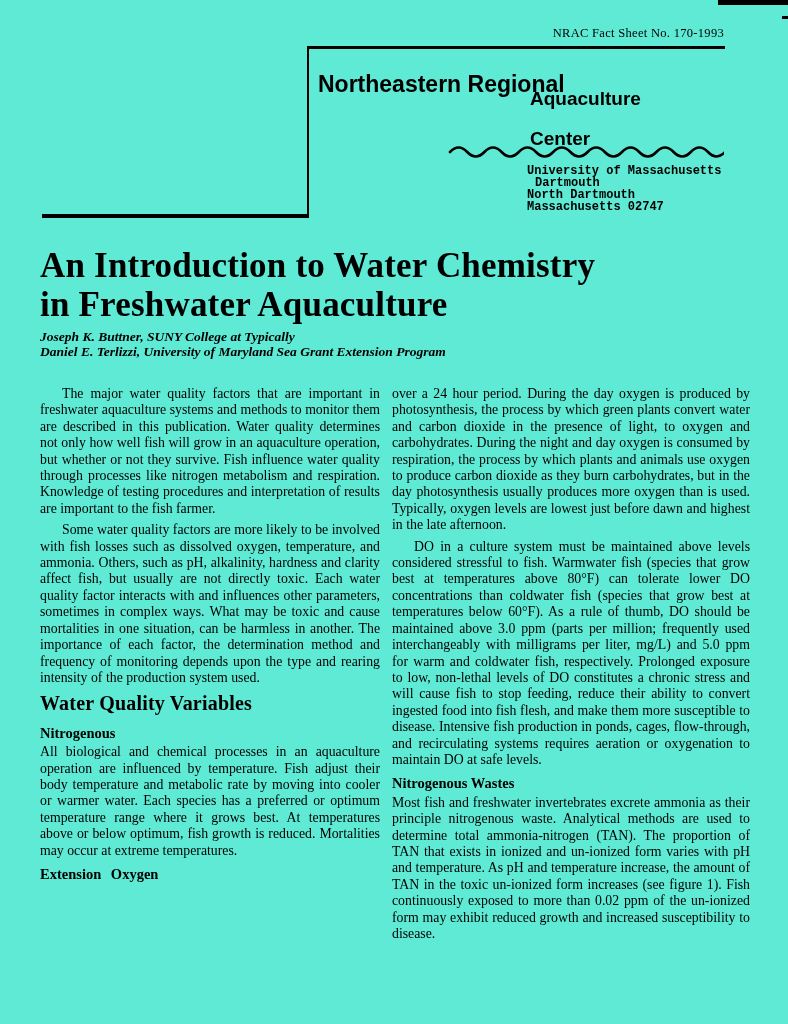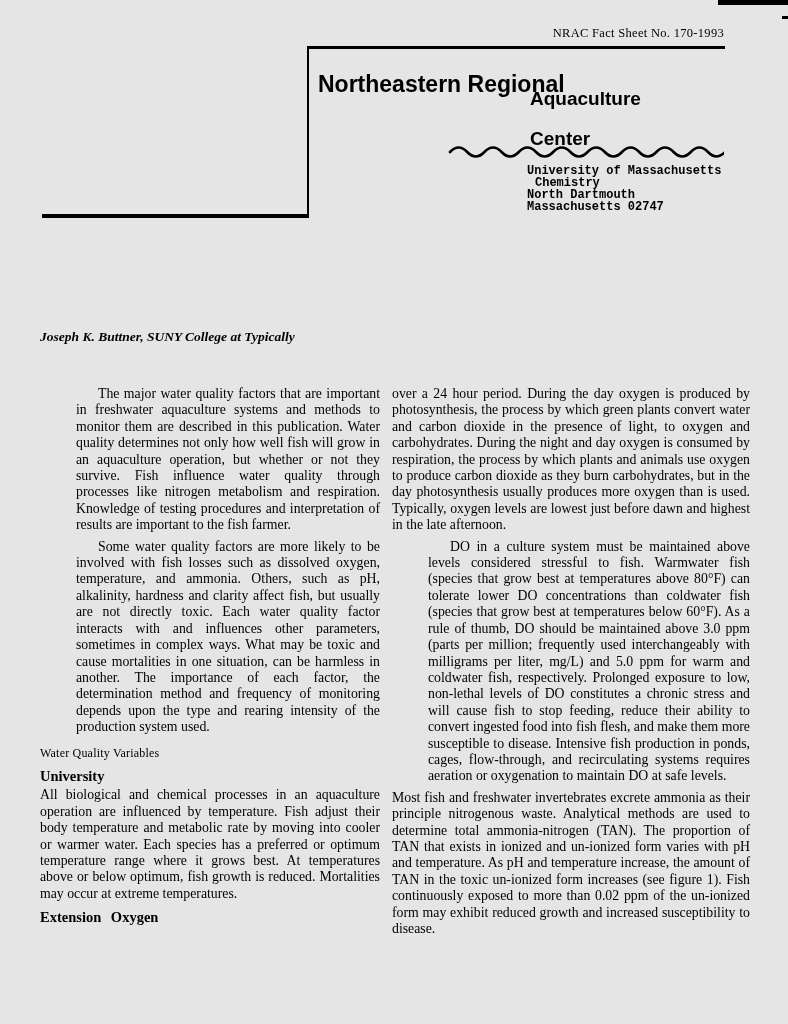--- a/index.html
+++ b/index.html
@@ -2,21 +2,21 @@
 <html><head>
 <meta charset="utf-8">
 <style>
   * { margin: 0; padding: 0; box-sizing: border-box; }
   html, body { background: #888; }
   .page {
     position: relative;
     width: 788px;
     height: 1024px;
     margin: 0 auto;
-    background: #e5e5e5;
+    background: #5eead4;
     color: #111;
     overflow: hidden;
     font-family: "Liberation Serif", "DejaVu Serif", serif;
   }
 
   
   .corner-bar  { position: absolute; top: 0; right: 0; width: 70px; height: 5px; background: #000; }
   .corner-dash { position: absolute; top: 16px; right: 0; width: 6px; height: 3px; background: #000; }
 
   
@@ -62,23 +62,23 @@
   
   .col {
     position: absolute; top: 386px;
     font-size: 13.8px; line-height: 16.4px;
     text-align: justify; color: #000;
   }
   .col-left  { left: 40px;  width: 340px; }
   .col-right { left: 392px; width: 358px; }
 
   .col p { margin: 0 0 5px 0; }
-  .col p.findent { text-indent: 22px; margin-left: 36px; }
+  .col p.findent { text-indent: 22px; }
   .col h2 {
-    font-size: 12px; margin: 9px 0 7px 0; font-weight: normal;
+    font-size: 20px; margin: 9px 0 13px 0; font-weight: bold;
     letter-spacing: 0.2px; text-align: left;
   }
   .col h3 {
     font-size: 14.5px; margin: 7px 0 3px 0; font-weight: bold; text-align: left;
   }
   .col h3.wide { word-spacing: 6px; }
 </style>
 </head>
 <body>
 
@@ -95,38 +95,44 @@
   <div class="org1">Northeastern Regional</div>
   <div class="org2">Aquaculture</div>
   <div class="org3">Center</div>
 
   <svg class="wavy" width="276" height="16" viewBox="0 0 276 16">
     <path d="M2,9 q 8.6,-9 17.2,0 t 17.2,0 t 17.2,0 t 17.2,0 t 17.2,0 t 17.2,0 t 17.2,0 t 17.2,0 t 17.2,0 t 17.2,0 t 17.2,0 t 17.2,0 t 17.2,0 t 17.2,0 t 17.2,0 t 17.2,0" fill="none" stroke="#000" stroke-width="2.6" stroke-linecap="round"></path>
   </svg>
 
   <div class="addr">
     <div>University of Massachusetts</div>
-    <div class="indent">Chemistry</div>
+    <div class="indent">Dartmouth</div>
     <div>North Dartmouth</div>
     <div>Massachusetts 02747</div>
   </div>
 
+  <h1 class="title">
+    <span class="tline">An Introduction to Water Chemistry</span>
+    <span class="tline">in Freshwater Aquaculture</span>
+  </h1>
 
   <div class="authors">
     <div>Joseph K. Buttner, SUNY College at Typically</div>
+    <div>Daniel E. Terlizzi, University of Maryland Sea Grant Extension Program</div>
   </div>
 
   <div class="col col-left">
     <p class="findent">The major water quality factors that are important in freshwater aquaculture systems and methods to monitor them are described in this publication. Water quality determines not only how well fish will grow in an aquaculture operation, but whether or not they survive. Fish influence water quality through processes like nitrogen metabolism and respiration. Knowledge of testing procedures and interpretation of results are important to the fish farmer.</p>
     <p class="findent">Some water quality factors are more likely to be involved with fish losses such as dissolved oxygen, temperature, and ammonia. Others, such as pH, alkalinity, hardness and clarity affect fish, but usually are not directly toxic. Each water quality factor interacts with and influences other parameters, sometimes in complex ways. What may be toxic and cause mortalities in one situation, can be harmless in another. The importance of each factor, the determination method and frequency of monitoring depends upon the type and rearing intensity of the production system used.</p>
     <h2>Water Quality Variables</h2>
-    <h3>University</h3>
+    <h3>Nitrogenous</h3>
     <p>All biological and chemical processes in an aquaculture operation are influenced by temperature. Fish adjust their body temperature and metabolic rate by moving into cooler or warmer water. Each species has a preferred or optimum temperature range where it grows best. At temperatures above or below optimum, fish growth is reduced. Mortalities may occur at extreme temperatures.</p>
     <h3 class="wide">Extension Oxygen</h3>
   </div>
 
   <div class="col col-right">
     <p>over a 24 hour period. During the day oxygen is produced by photosynthesis, the process by which green plants convert water and carbon dioxide in the presence of light, to oxygen and carbohydrates. During the night and day oxygen is consumed by respiration, the process by which plants and animals use oxygen to produce carbon dioxide as they burn carbohydrates, but in the day photosynthesis usually produces more oxygen than is used. Typically, oxygen levels are lowest just before dawn and highest in the late afternoon.</p>
     <p class="findent">DO in a culture system must be maintained above levels considered stressful to fish. Warmwater fish (species that grow best at temperatures above 80°F) can tolerate lower DO concentrations than coldwater fish (species that grow best at temperatures below 60°F). As a rule of thumb, DO should be maintained above 3.0 ppm (parts per million; frequently used interchangeably with milligrams per liter, mg/L) and 5.0 ppm for warm and coldwater fish, respectively. Prolonged exposure to low, non-lethal levels of DO constitutes a chronic stress and will cause fish to stop feeding, reduce their ability to convert ingested food into fish flesh, and make them more susceptible to disease. Intensive fish production in ponds, cages, flow-through, and recirculating systems requires aeration or oxygenation to maintain DO at safe levels.</p>
+    <h3>Nitrogenous Wastes</h3>
     <p>Most fish and freshwater invertebrates excrete ammonia as their principle nitrogenous waste. Analytical methods are used to determine total ammonia-nitrogen (TAN). The proportion of TAN that exists in ionized and un-ionized form varies with pH and temperature. As pH and temperature increase, the amount of TAN in the toxic un-ionized form increases (see figure 1). Fish continuously exposed to more than 0.02 ppm of the un-ionized form may exhibit reduced growth and increased susceptibility to disease.</p>
   </div>
 
 </div>
 
 </body></html>

